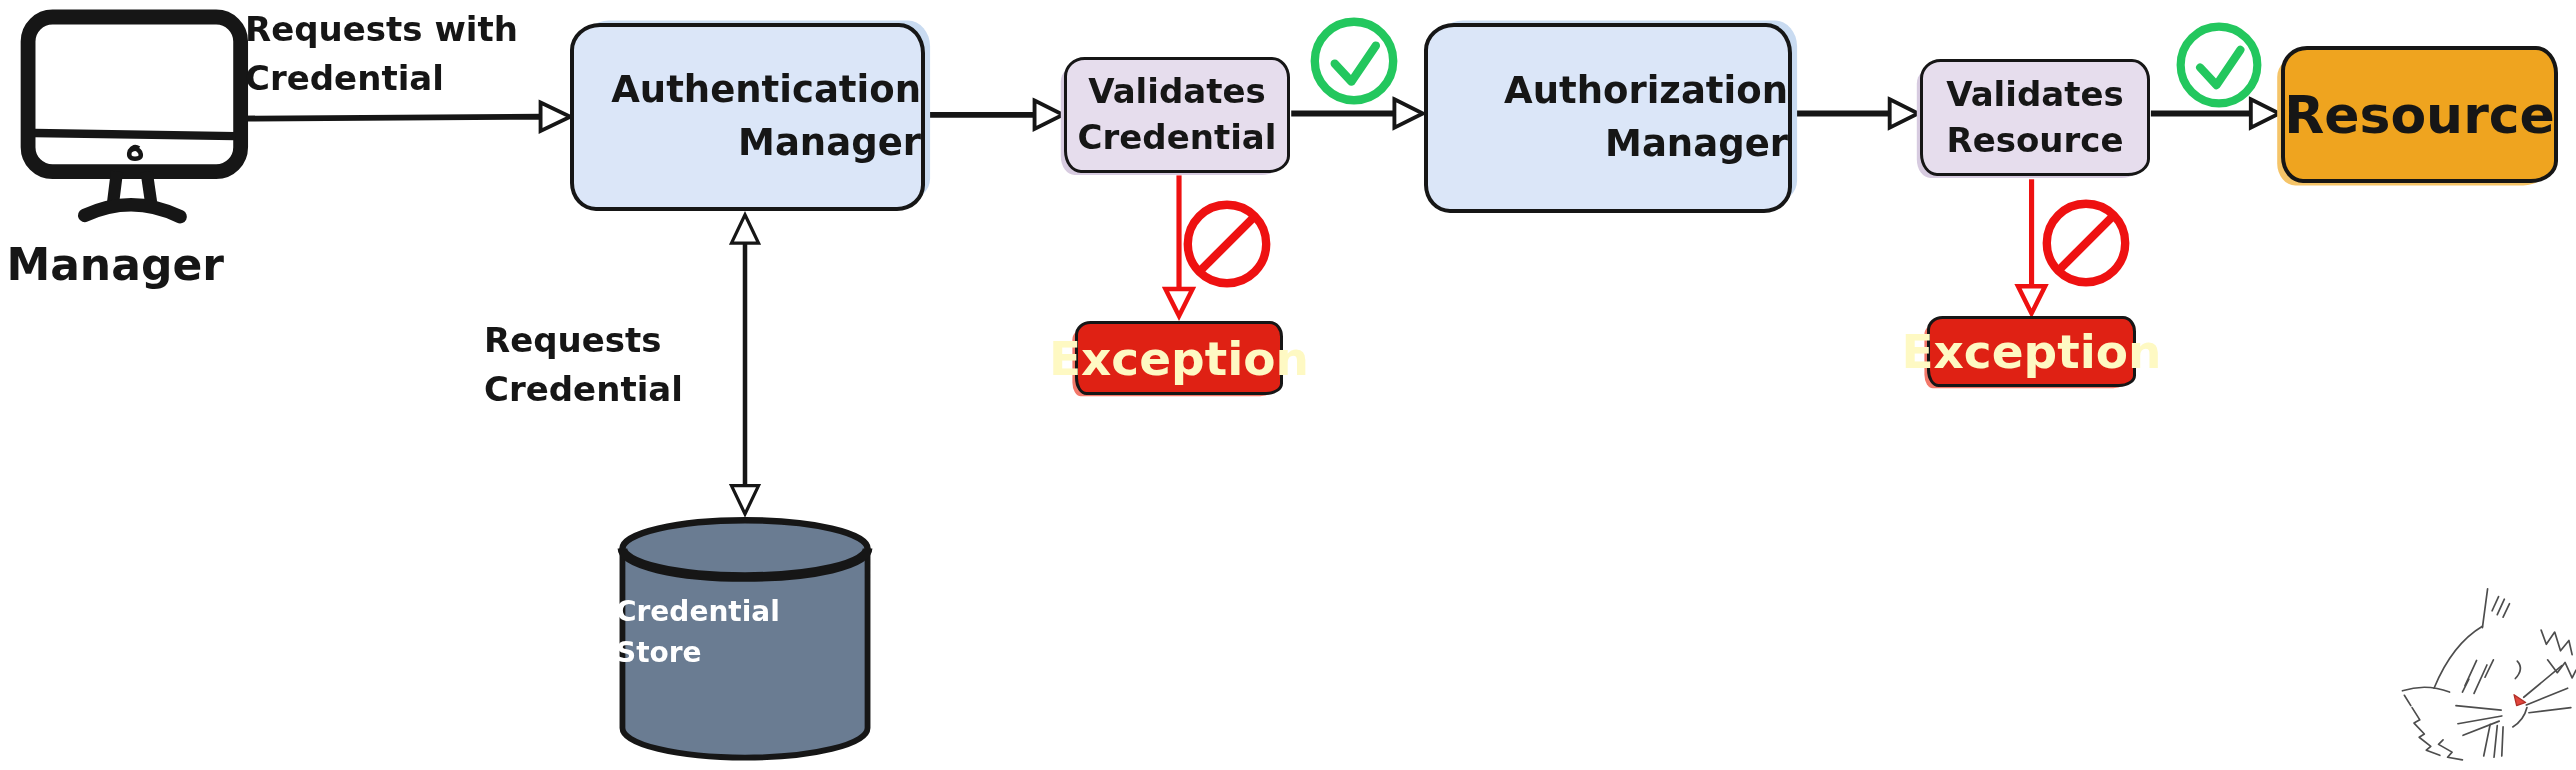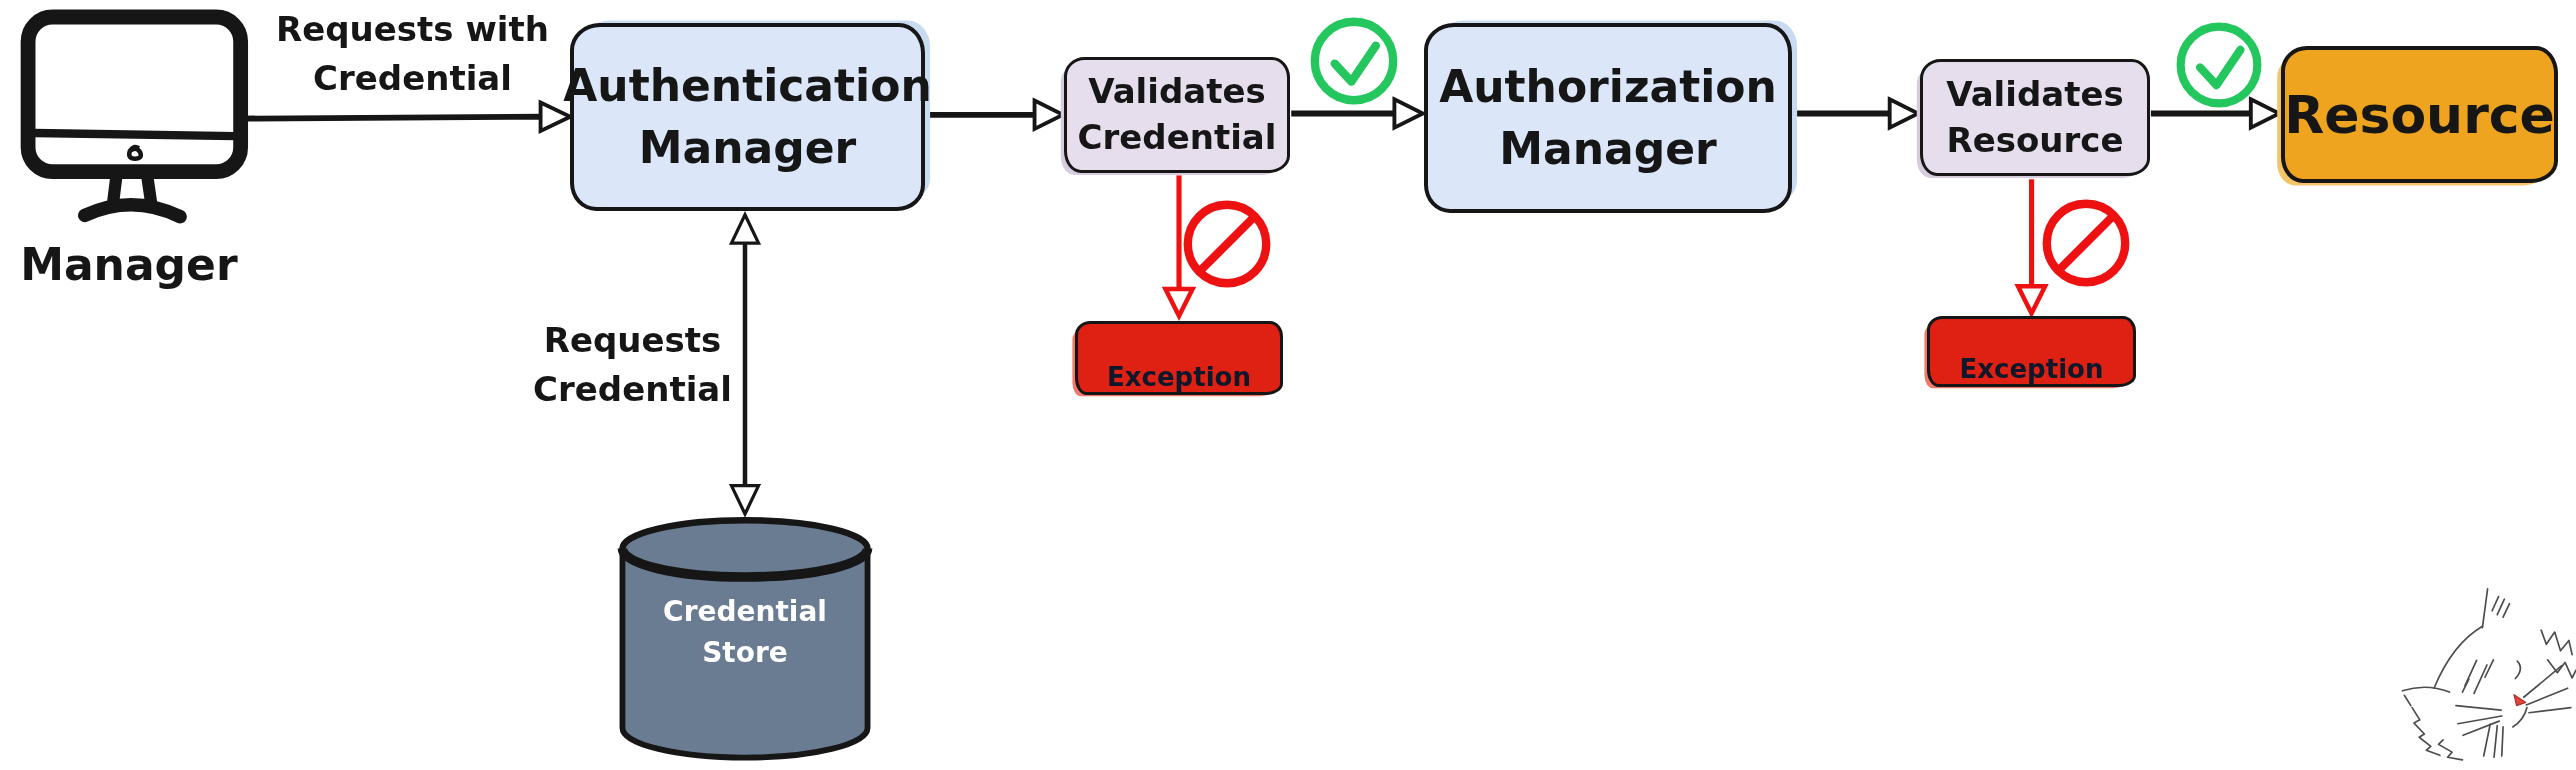--- a/index.html
+++ b/index.html
@@ -3,33 +3,33 @@
 <meta charset="utf-8">
 <style>
   html,body{margin:0;padding:0;background:#ffffff;}
   #canvas{position:relative;width:2576px;height:770px;background:#ffffff;
           font-family:"DejaVu Sans",sans-serif;overflow:hidden;}
   .abs{position:absolute;}
   .box{position:absolute;box-sizing:border-box;display:flex;flex-direction:column;
        justify-content:center;align-items:center;text-align:center;font-weight:700;
        color:var(--color-ink,#161616);border:4.5px solid var(--color-ink,#161616);}
   .box span{display:block;}
-  .blue{background:var(--color-box-blue,#dbe6f8);font-size:44px;line-height:1.42;
+  .blue{background:var(--color-box-blue,#dbe6f8);font-size:37px;line-height:1.42;
         border-radius:30px 26px 28px 26px / 27px 30px 26px 28px;
-        box-shadow:9px -6.4px 0 -3.9px #c9dbf1;}
+        box-shadow:9px -6.4px 0 -3.9px #c9dbf1;align-items:flex-end;}
   .purple{background:var(--color-box-purple,#e6dded);font-size:34px;line-height:1.35;
         border-width:3.9px;border-radius:20.6px 18px 22px 17px / 19.3px 20.6px 17px 22px;
         box-shadow:-6.4px 5.2px 0 -3.2px #d7cbe0;}
   .orangebox{background:var(--color-box-orange,#efa41f);font-size:52px;
         border-radius:26px 22px 27px 22px / 24.5px 27px 22px 26px;
         box-shadow:-7.7px 6.4px 0 -3.9px #f5c468;}
-  .redbox{background:var(--color-box-red,#df2114);color:#0f172a;font-size:26px;
+  .redbox{background:var(--color-box-red,#df2114);color:#fef9c3;font-size:47px;
         border-width:3.9px;border-radius:15.5px 13px 17px 11.6px / 14px 15.5px 11.6px 17px;
-        box-shadow:-5.8px 4.5px 0 -3.2px #f3786a;justify-content:flex-end;}
-  .lbl{position:absolute;text-align:center;font-weight:700;color:var(--color-ink,#161616);}
+        box-shadow:-5.8px 4.5px 0 -3.2px #f3786a;}
+  .lbl{position:absolute;text-align:left;font-weight:700;color:var(--color-ink,#161616);}
   .edge-lbl{font-size:34px;line-height:1.45;}
   .store-lbl{color:#ffffff;font-size:28px;line-height:1.45;font-weight:700;}
   .client-lbl{font-size:44px;}
 </style>
 </head>
 <body>
 
 <div id="canvas">
 
   <svg class="abs" style="left:0;top:0" width="2576" height="770" viewBox="0 0 3994 1194">

